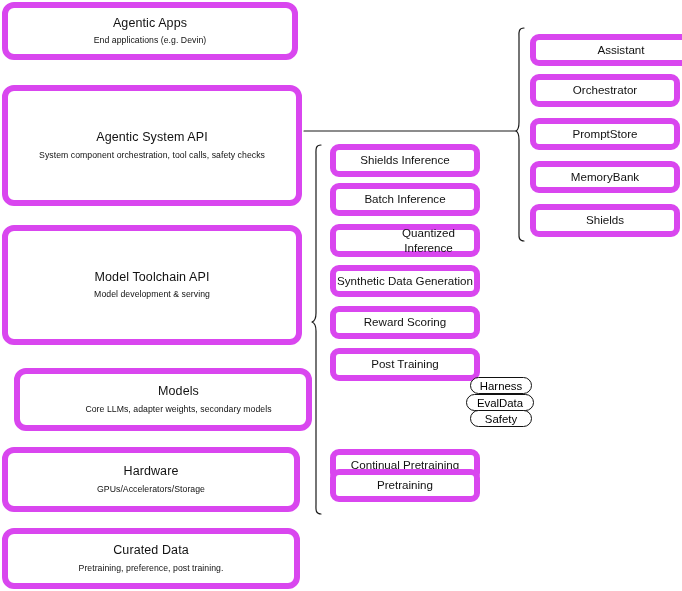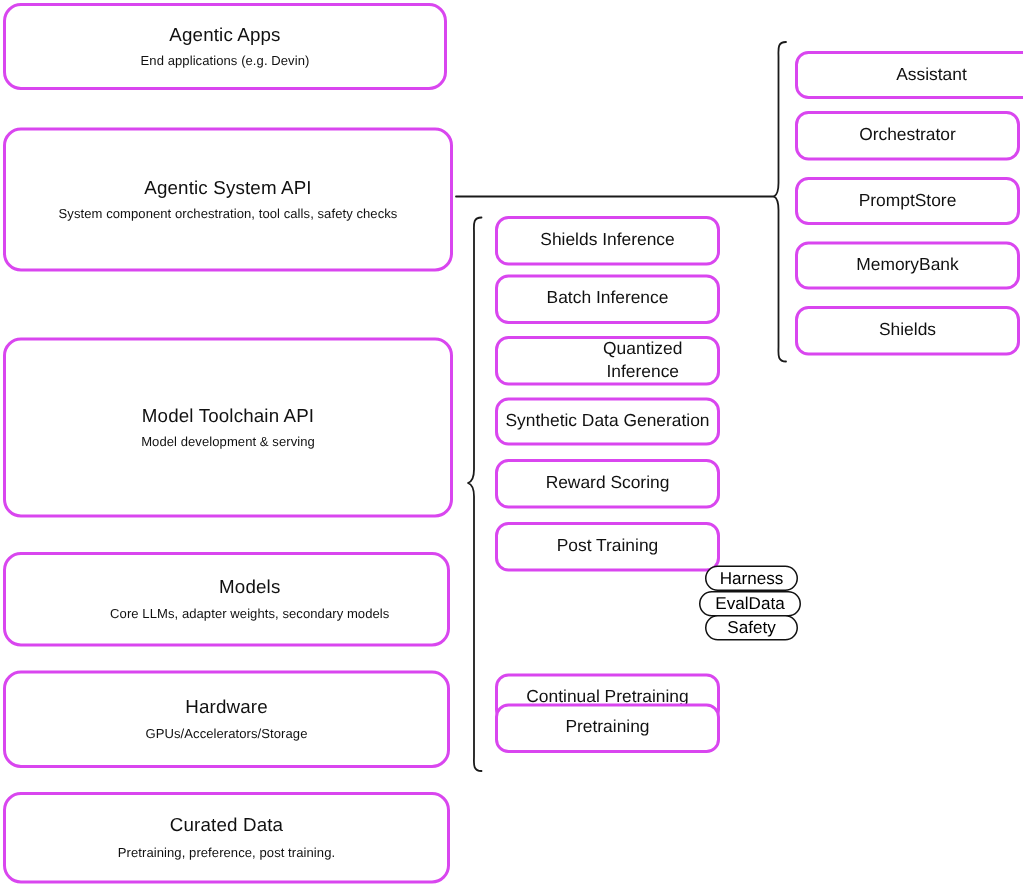--- a/index.html
+++ b/index.html
@@ -21,21 +21,21 @@
     position: absolute;
     left: 0; top: 0;
     width: 682px;
     height: 591px;
   }
 
   
   .box {
     position: absolute;
     box-sizing: border-box;
-    border: 2px solid #d946ef;
+    border: 6px solid #d946ef;
     border-radius: 12px;
     background: #ffffff;
     display: flex;
     flex-direction: column;
     align-items: center;
     justify-content: center;
     text-align: center;
     line-height: 1.25;
   }
 
@@ -115,31 +115,31 @@
              C 315 323, 316 326, 316 331
              L 316 504
              C 316 509, 315 514, 321 514"></path>
   </svg>
 
   <div class="box layer-box" style="left:2px; top:2px; width:296px; height:58px;">
     <div class="title">Agentic Apps</div>
     <div class="subtitle">End applications (e.g. Devin)</div>
   </div>
 
-  <div class="box layer-box" style="left:2px; top:85px; width:300px; height:96px;">
+  <div class="box layer-box" style="left:2px; top:85px; width:300px; height:121px;">
     <div class="title">Agentic System API</div>
     <div class="subtitle">System component orchestration, tool calls, safety checks</div>
   </div>
 
   <div class="box layer-box" style="left:2px; top:225px; width:300px; height:120px;">
     <div class="title">Model Toolchain API</div>
     <div class="subtitle">Model development &amp; serving</div>
   </div>
 
-  <div class="box layer-box" style="left:2px; top:368px; width:298px; height:63px;padding-left:31px;">
+  <div class="box layer-box" style="left:14px; top:368px; width:298px; height:63px;padding-left:31px;">
     <div class="title">Models</div>
     <div class="subtitle">Core LLMs, adapter weights, secondary models</div>
   </div>
 
   <div class="box layer-box" style="left:2px; top:447px; width:298px; height:65px;">
     <div class="title">Hardware</div>
     <div class="subtitle">GPUs/Accelerators/Storage</div>
   </div>
 
   <div class="box layer-box" style="left:2px; top:528px; width:298px; height:61px;">

